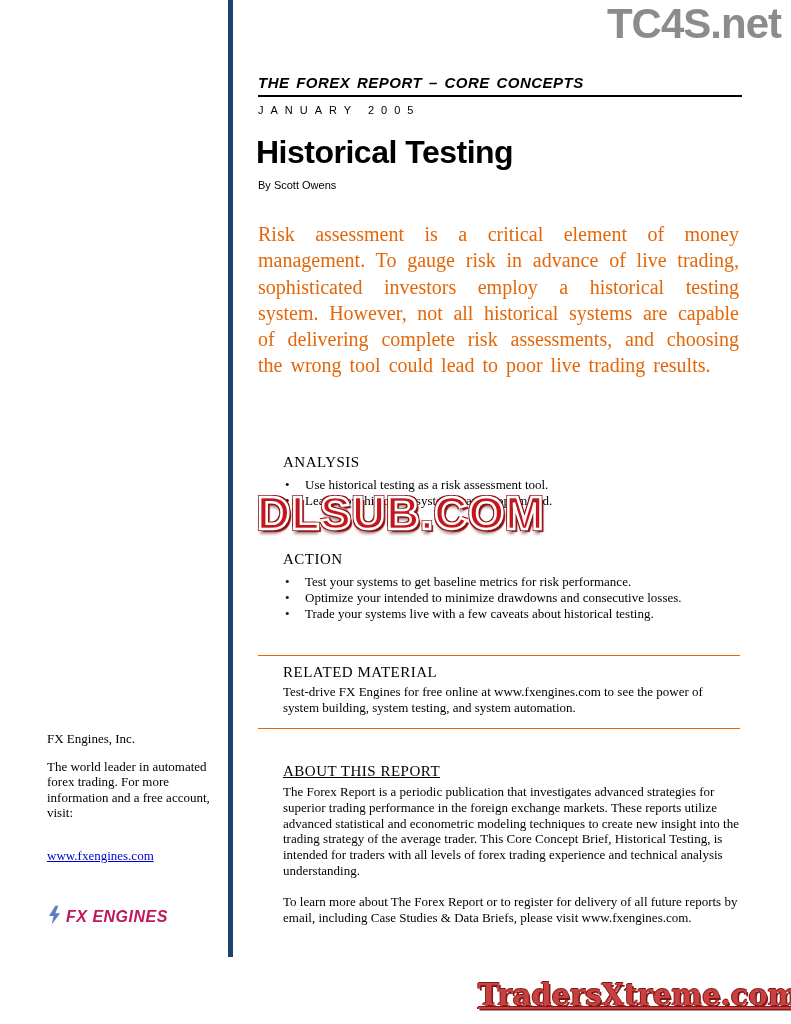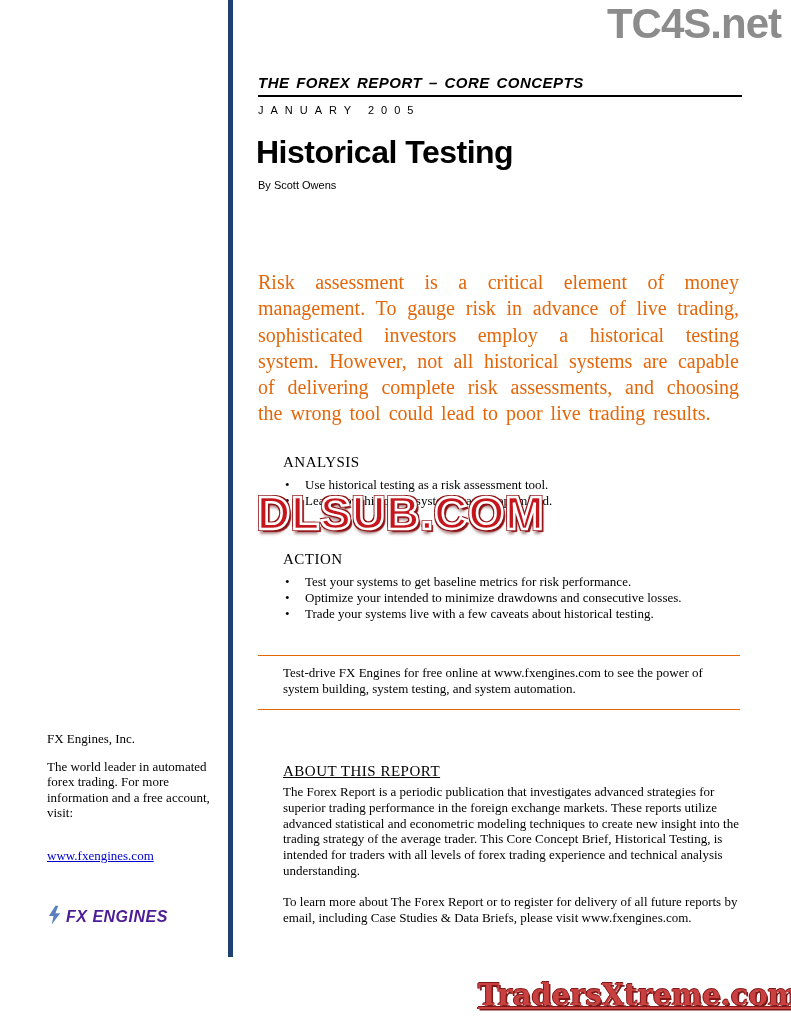--- a/index.html
+++ b/index.html
@@ -73,21 +73,20 @@
 
   .lead {
     position: absolute;
     left: 258px; top: 221px;
     width: 481px;
     font-size: 20px;
     line-height: 26.3px;
     word-spacing: 3px;
     text-align: justify;
     color: #e3670a;
-    margin-top: 48px;
   }
 
   .section {
     position: absolute;
     width: 457px;
     left: 283px;
   }
   .section-analysis { top: 454px; }
   .section-action   { top: 551px; }
 
@@ -166,21 +165,21 @@
     display: flex;
     align-items: center;
     gap: 4px;
   }
   .sidebar .logo-text {
     font-family: "Liberation Sans", sans-serif;
     font-style: italic;
     font-weight: bold;
     font-size: 16px;
     letter-spacing: 0.5px;
-    color: #4c1d95;
+    color: #be185d;
   }
 
   
   .about {
     position: absolute;
     left: 283px; top: 763px;
     width: 457px;
   }
   .about .section-heading { font-size: 15px; text-decoration: underline; }
   .about p {
@@ -238,20 +237,21 @@
     <div class="section-heading">ACTION</div>
     <ul class="bullets">
       <li>Test your systems to get baseline metrics for risk performance.</li>
       <li>Optimize your intended to minimize drawdowns and consecutive losses.</li>
       <li>Trade your systems live with a few caveats about historical testing.</li>
     </ul>
   </div>
 
   <div class="related">
     <div class="inner">
+      <div class="section-heading">RELATED MATERIAL</div>
       <div class="related-body">Test-drive FX Engines for free online at www.fxengines.com to see the power of system building, system testing, and system automation.</div>
     </div>
   </div>
 
   <div class="sidebar">
     <div class="company">FX Engines, Inc.</div>
     <div class="blurb">The world leader in automated forex trading. For more information and a free account, visit:</div>
     <a class="link">www.fxengines.com</a>
     <div class="logo">
       <span>

